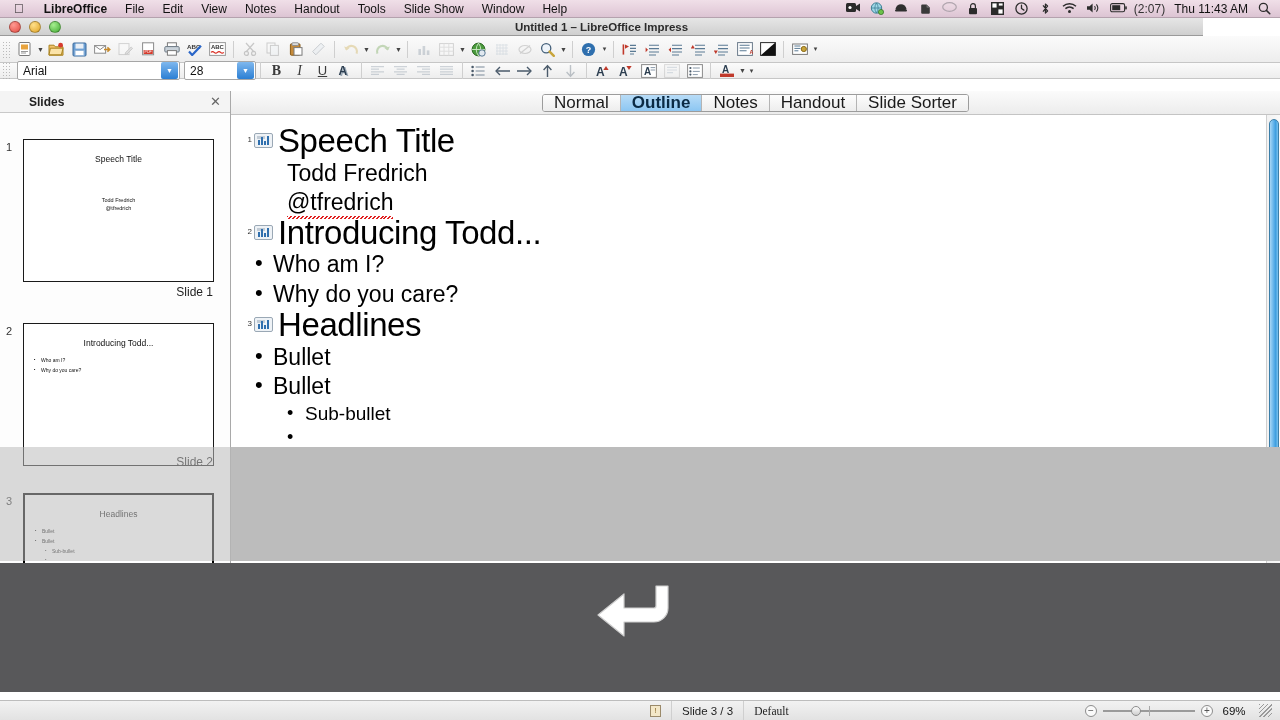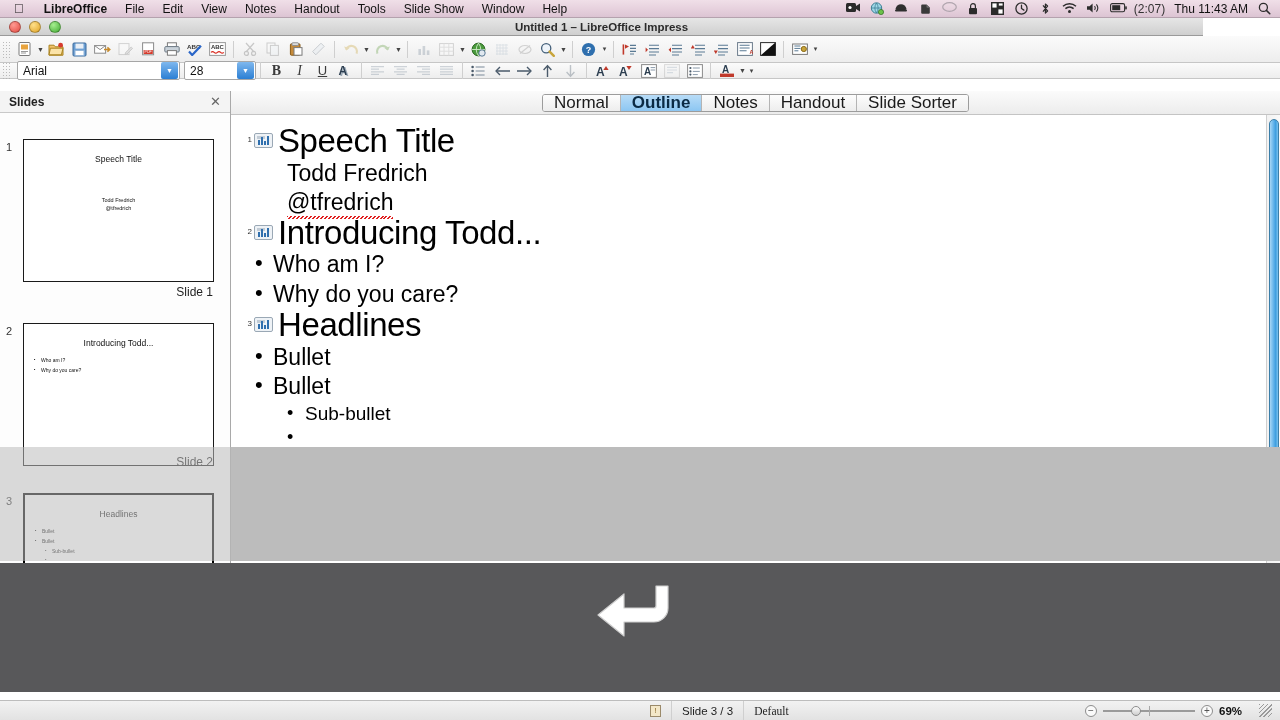--- a/index.html
+++ b/index.html
@@ -84,21 +84,21 @@
   #fontName { width: 163px; }
   #fontSize { width: 72px; }
 
   
   .sidebar {
     position: absolute; top: 91px; left: 0; width: 231px; height: 601px;
     background: #fdfdfd; border-right: 1px solid #a9a9a9;
   }
   .sbhead {
     height: 22px; display: flex; align-items: center;
-    border-bottom: 1px solid #c9c9c9; background: #f4f4f4;
+    border-bottom: 1px solid #c9c9c9; background: #f4f4f4; padding-left: 20px;
   }
   .sbhead .t { font-size: 12px; font-weight: bold; color: #222; padding-left: 9px; flex: 1; }
   .sbhead .x { font-size: 13px; color: #666; padding-right: 9px; }
   .sblist { position: absolute; top: 22px; left: 0; right: 0; bottom: 0; }
   .slide-item { position: relative; height: 170px; }
   .slide-item .num {
     position: absolute; left: 6px; top: 28px; font-size: 11px; color: #333;
   }
   .thumb {
     position: absolute; left: 23px; top: 26px; width: 191px; height: 143px;
@@ -218,21 +218,21 @@
     display: flex; align-items: center; justify-content: center;
     font-size: 10px; color: #555; background: #fafafa; line-height: 1;
   }
   .ztrack { width: 92px; height: 2px; background: #9a9a9a; position: relative; }
   .zknob {
     position: absolute; left: 28px; top: -4px; width: 10px; height: 10px;
     border-radius: 50%; background: linear-gradient(to bottom, #fcfcfc, #cdcdcd);
     border: 1px solid #8d8d8d;
   }
   .ztick { position: absolute; left: 46px; top: -4px; width: 1px; height: 10px; background: #a8a8a8; }
-  .zval { font-size: 11.5px; color: #111; min-width: 30px; text-align: left; font-weight: bold; }
+  .zval { font-size: 11.5px; color: #111; min-width: 30px; text-align: center; }
   .grow {
     width: 13px; height: 13px; margin-left: 4px;
     background-image: repeating-linear-gradient(135deg, #9a9a9a 0 1px, transparent 1px 3px);
   }
 
   
   .band-light {
     position: absolute; left: 231px; top: 447px; width: 1049px; height: 114px;
     background: #bcbcbc; pointer-events: none;
   }

